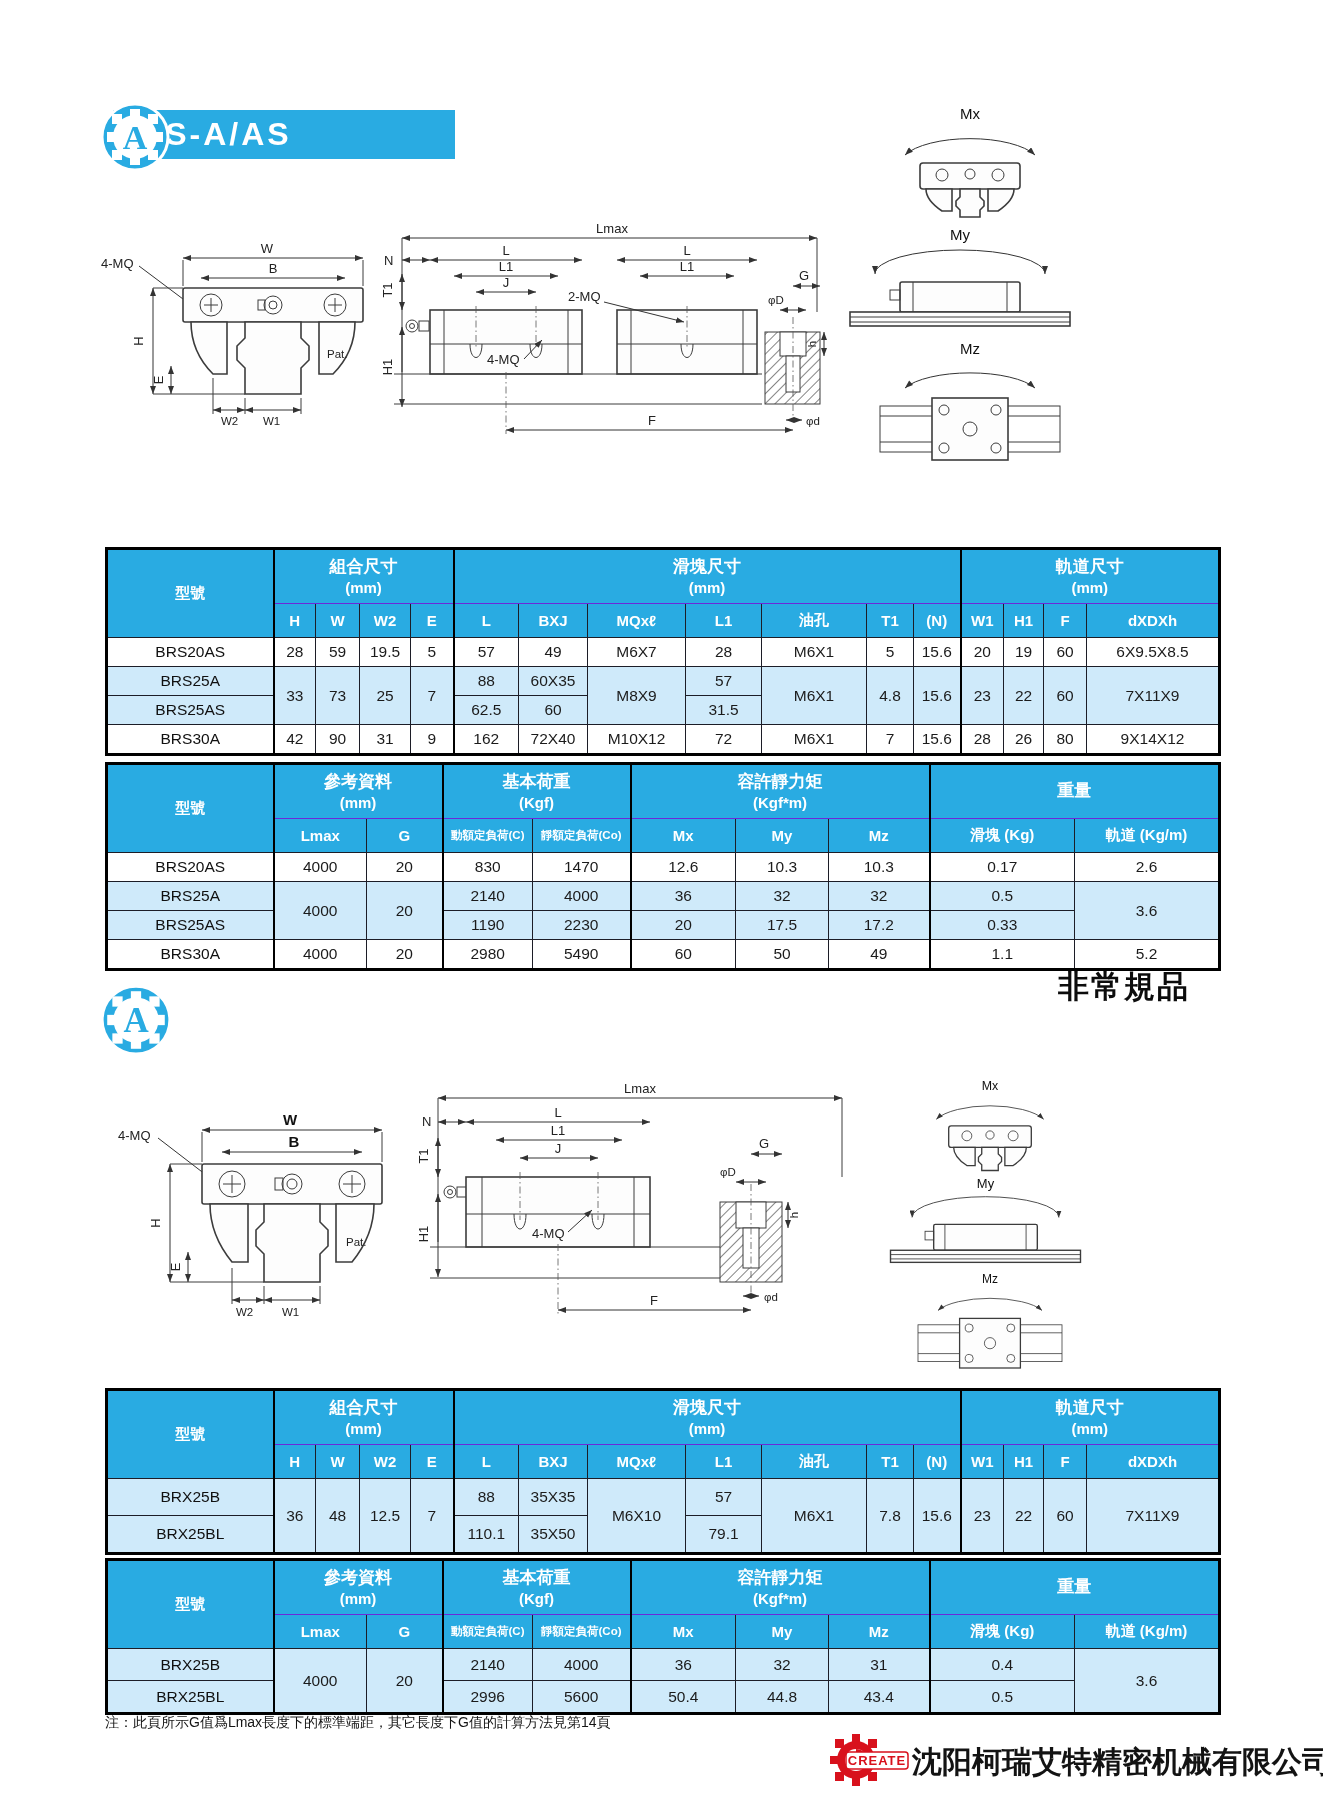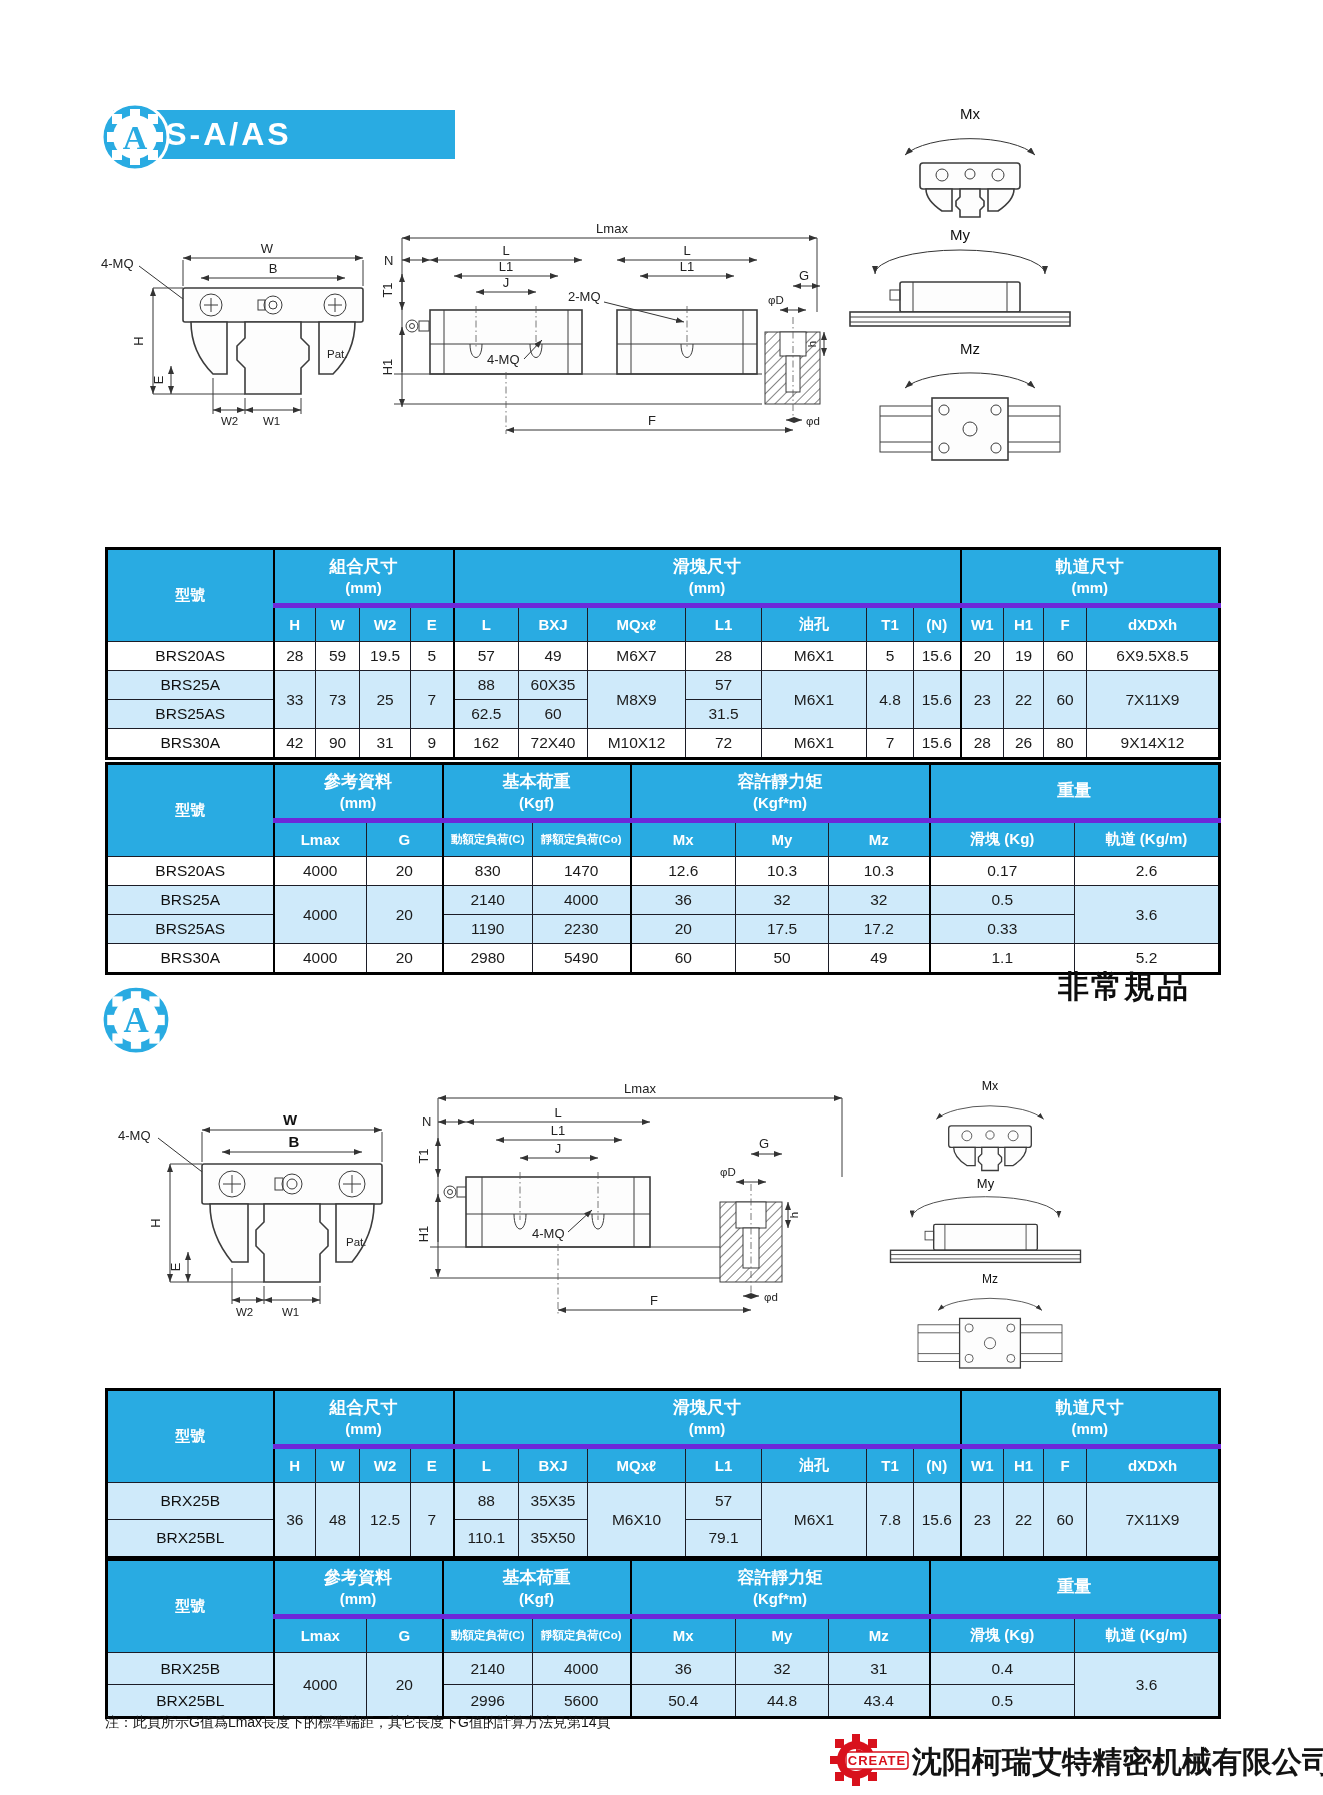--- a/index.html
+++ b/index.html
@@ -8,21 +8,21 @@
 
   
   .banner{position:absolute;height:49px;background:#29abe2;display:flex;align-items:center}
   .banner .btxt{color:#fff;font-weight:bold;font-size:32px;letter-spacing:3px;white-space:nowrap}
   .logo{position:absolute;z-index:3}
 
   
   table.t{position:absolute;border-collapse:collapse;table-layout:fixed;background:#fff;border:3px solid #000}
   .t th,.t td{border:1px solid #1c1d27;text-align:center;vertical-align:middle;padding:0;overflow:hidden;white-space:nowrap}
   .t th{background:#29abe2;color:#fff;font-weight:bold;font-size:15px}
-  .t .grp{height:53px;font-size:17px;line-height:1.3;border-bottom:5px solid #6d28d9}
+  .t .grp{height:53px;font-size:17px;line-height:1.3;border-bottom:1px solid #6d28d9}
   .t .grp .gu{font-size:15px;font-weight:bold}
   .t .modelh{font-size:15px}
   .t tr.sub th{height:33px;border-top:1px solid #fff}
   .t tr.sub th.sm{font-size:11.5px}
   .t td{font-size:15.5px;color:#1b1b1b;background:#fff}
   .t td.model{font-weight:normal;font-size:15.5px;color:#101010}
   .t tr.lt td{background:#cfeafa}
   .b2l{border-left:2px solid #000 !important}
   .t1 td,.t2 td{height:28px}
   .t3 td{height:36px}

